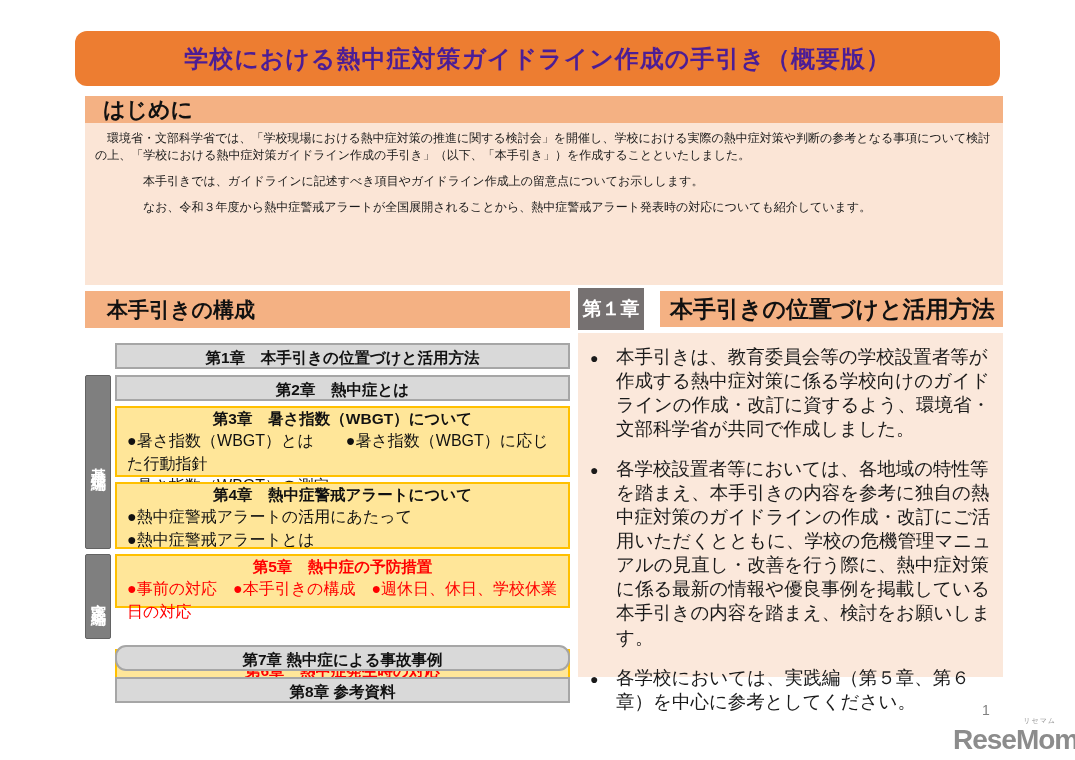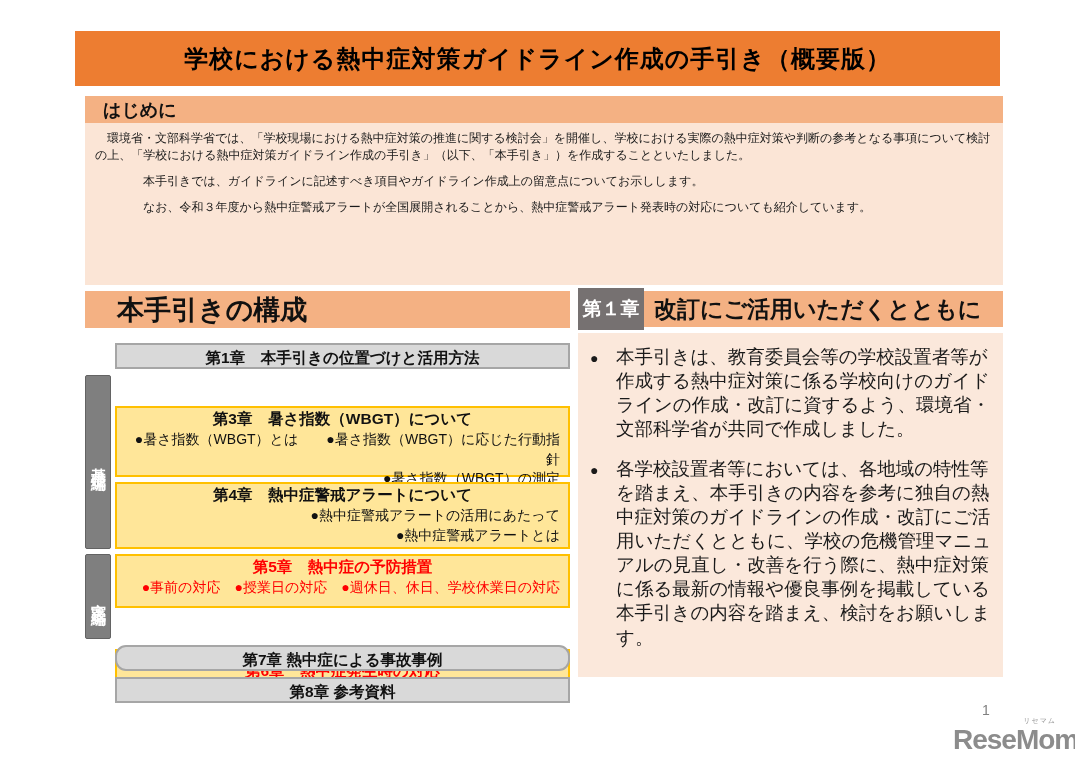--- a/index.html
+++ b/index.html
@@ -2,37 +2,37 @@
 <html lang="ja"><head>
 <meta charset="utf-8">
 <style>
   * { margin:0; padding:0; box-sizing:border-box; }
   html,body { width:1075px; height:760px; background:#ffffff;
     font-family:"Liberation Sans", sans-serif; color:#1a1a1a; }
   .page { position:relative; width:1075px; height:760px; background:#fff; overflow:hidden; }
 
   
   .title-bar { position:absolute; left:75px; top:31px; width:925px; height:55px;
-    background:#ED7D31; color:#000000; font-weight:bold; font-size:24px;
-    display:flex; align-items:center; justify-content:center; letter-spacing:1px; }
+    background:#ED7D31; color:#4c1d95; font-weight:bold; font-size:24px;
+    display:flex; align-items:center; justify-content:center; letter-spacing:1px;border-radius:12px; }
 
   
   .intro-header { position:absolute; left:85px; top:96px; width:918px; height:27px;
-    background:#F4B183; font-weight:bold; font-size:18px; color:#111;
+    background:#F4B183; font-weight:bold; font-size:22px; color:#111;
     display:flex; align-items:center; padding-left:18px; }
   .intro-body { position:absolute; left:85px; top:123px; width:918px; height:162px;
     background:#FBE5D6; padding:7px 12px 0 10px; font-size:12px; line-height:1.42; color:#1a1a1a; }
   .intro-body p + p { margin-top:9px;margin-left:36px; }
 
   
   .left-header { position:absolute; left:85px; top:291px; width:485px; height:37px;
-    background:#F4B183; font-weight:bold; font-size:27px; color:#111;
-    display:flex; align-items:center; padding-left:32px; }
+    background:#F4B183; font-weight:bold; font-size:21px; color:#111;
+    display:flex; align-items:center; padding-left:22px; }
   .right-header { position:absolute; left:578px; top:288px; width:425px; height:42px;
-    display:flex; align-items:center; }
+    display:flex; align-items:center;gap:16px; }
   .chip { width:66px; height:42px; background:#767171; color:#fff; font-weight:bold;
     font-size:19px; display:flex; align-items:center; justify-content:center; flex:none; }
   .right-header-label { flex:1; height:36px; background:#F4B183; font-weight:bold;
     font-size:23px; color:#111; display:flex; align-items:center; padding-left:10px;
     white-space:nowrap; }
 
   
   .tab { position:absolute; left:85px; width:26px; background:#7F7F7F; border:1px solid #636363;
     color:#fff; font-weight:bold; font-size:15px; display:flex; align-items:center;
     justify-content:center; writing-mode:vertical-rl; text-orientation:upright;
@@ -40,21 +40,21 @@
   .tab-basic    { top:375px; height:174px; }
   .tab-practice { top:554px; height:85px; }
 
   .chap { position:absolute; left:115px; width:455px; }
   .chap.gray   { background:#D9D9D9; border:2px solid #A6A6A6; }
   .chap.yellow { background:#FFE699; border:2px solid #FFC000; }
   .chap-title { font-weight:bold; font-size:15.5px; text-align:center; color:#111;
     line-height:1.3; padding-top:1px; }
   .chap.single { display:flex; align-items:center; justify-content:center; }
   .chap.single .chap-title { padding-top:4px; }
-  .chap-lines { padding:1px 8px 0 10px; font-size:14px; line-height:1.4; color:#111;text-align:right; }
+  .chap-lines { padding:1px 8px 0 10px; font-size:16px; line-height:1.4; color:#111; }
   .chap.red .chap-title, .chap.red .chap-lines { color:#FF0000; }
   .c1 { top:343px; height:26px; }
   .c2 { top:375px; height:26px; }
   .c3 { top:406px; height:71px; }
   .c4 { top:482px; height:67px; }
   .c5 { top:554px; height:54px; }
   .c6 { top:649px; height:40px; }
   .c7 { top:645px; height:26px;border-radius:11px; }
   .c8 { top:677px; height:26px; }
 
@@ -85,63 +85,67 @@
   <div class="intro-body">
     <p>　環境省・文部科学省では、「学校現場における熱中症対策の推進に関する検討会」を開催し、学校における実際の熱中症対策や判断の参考となる事項について検討の上、「学校における熱中症対策ガイドライン作成の手引き」（以下、「本手引き」）を作成することといたしました。</p>
     <p>　本手引きでは、ガイドラインに記述すべき項目やガイドライン作成上の留意点についてお示しします。</p>
     <p>　なお、令和３年度から熱中症警戒アラートが全国展開されることから、熱中症警戒アラート発表時の対応についても紹介しています。</p>
   </div>
 
   <div class="left-header">本手引きの構成</div>
 
   <div class="right-header">
     <div class="chip">第１章</div>
-    <div class="right-header-label">改訂にご活用いただくとともに</div>
+    <div class="right-header-label">本手引きの位置づけと活用方法</div>
   </div>
 
   <div class="tab tab-basic">基礎編</div>
   <div class="tab tab-practice">実践編</div>
 
   <div class="chap gray single c1">
     <div class="chap-title">第1章　本手引きの位置づけと活用方法</div>
+  </div>
+  <div class="chap gray single c2">
+    <div class="chap-title">第2章　熱中症とは</div>
   </div>
   <div class="chap yellow c3">
     <div class="chap-title">第3章　暑さ指数（WBGT）について</div>
     <div class="chap-lines">
       <div>●暑さ指数（WBGT）とは　　●暑さ指数（WBGT）に応じた行動指針</div>
       <div>●暑さ指数（WBGT）の測定</div>
     </div>
   </div>
   <div class="chap yellow c4">
     <div class="chap-title">第4章　熱中症警戒アラートについて</div>
     <div class="chap-lines">
       <div>●熱中症警戒アラートの活用にあたって</div>
       <div>●熱中症警戒アラートとは</div>
     </div>
   </div>
   <div class="chap yellow red c5">
     <div class="chap-title">第5章　熱中症の予防措置</div>
     <div class="chap-lines">
-      <div>●事前の対応　●授業日の対応　●週休日、休日、学校休業日の対応</div>
+      <div>●事前の対応　●本手引きの構成　●週休日、休日、学校休業日の対応</div>
     </div>
   </div>
   <div class="chap yellow red single c6">
     <div class="chap-title">第6章　熱中症発生時の対応</div>
   </div>
   <div class="chap gray single c7">
     <div class="chap-title">第7章 熱中症による事故事例</div>
   </div>
   <div class="chap gray single c8">
     <div class="chap-title">第8章 参考資料</div>
   </div>
 
   <div class="right-col">
     <ul>
       <li>本手引きは、教育委員会等の学校設置者等が作成する熱中症対策に係る学校向けのガイドラインの作成・改訂に資するよう、環境省・文部科学省が共同で作成しました。</li>
       <li>各学校設置者等においては、各地域の特性等を踏まえ、本手引きの内容を参考に独自の熱中症対策のガイドラインの作成・改訂にご活用いただくとともに、学校の危機管理マニュアルの見直し・改善を行う際に、熱中症対策に係る最新の情報や優良事例を掲載している本手引きの内容を踏まえ、検討をお願いします。</li>
+      <li>各学校においては、実践編（第５章、第６章）を中心に参考としてください。</li>
     </ul>
   </div>
 
   <div class="page-number">1</div>
   <div class="logo">
     <span class="logo-ruby">リセマム</span>
     <span class="logo-text">ReseMom.</span>
   </div>
 
 </div>

